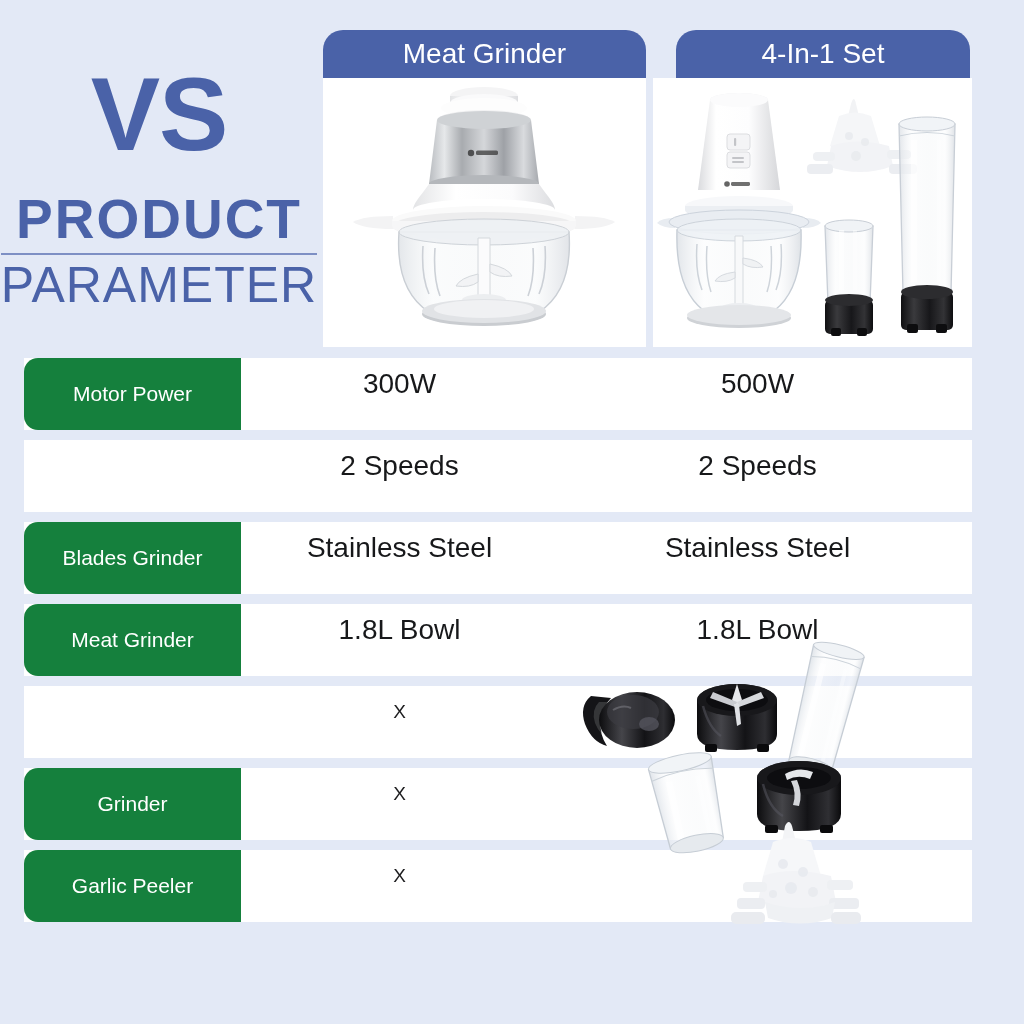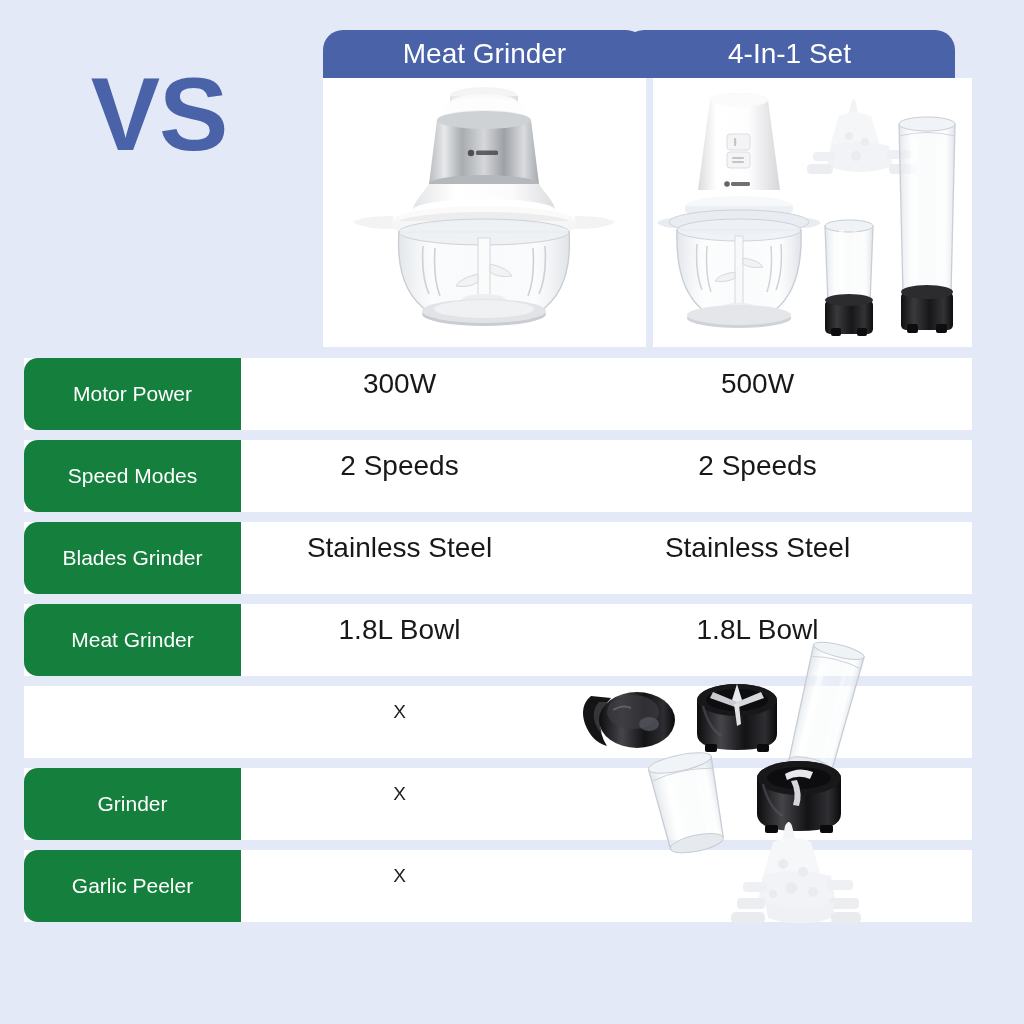--- a/index.html
+++ b/index.html
@@ -60,21 +60,21 @@
     background: #4a62a8;
     border-radius: 20px 20px 0 0;
     color: #ffffff;
     font-size: 28px;
     font-weight: normal;
     display: flex;
     align-items: center;
     justify-content: center;
   }
   .col-head.left  { left: 323px; width: 323px; }
-  .col-head.right { left: 624px; width: 331px; text-align: center; }
+  .col-head.right { left: 676px; width: 294px; text-align: center; }
 
   .img-panel {
     position: absolute;
     top: 78px;
     height: 269px;
     background: #ffffff;
     overflow: hidden;
   }
   .img-panel.left  { left: 323px; width: 323px; }
   .img-panel.right { left: 653px; width: 319px; }
@@ -131,20 +131,25 @@
 
   svg { display: block; overflow: visible; }
 </style>
 </head>
 <body>
 
 <div id="page">
 
   <div class="title-block">
     <div class="vs-word">VS</div>
+    <div class="title-sub">
+      <span class="product-word">PRODUCT</span>
+      <div class="title-rule"></div>
+      <span class="parameter-word">PARAMETER</span>
+    </div>
   </div>
 
   <div class="col-head left">Meat Grinder</div>
   <div class="col-head right">4-In-1 Set</div>
 
   <div class="img-panel left">
     <svg width="323" height="269" viewBox="0 0 323 269">
       <defs>
         <linearGradient id="steel" x1="0" y1="0" x2="1" y2="0">
           <stop offset="0" stop-color="#b9bcc0"></stop>
@@ -320,21 +325,20 @@
 
   <div class="row" style="top:358px">
     <div class="row-strip"></div>
     <div class="row-label">Motor Power</div>
     <div class="cell c1">300W</div>
     <div class="cell c2">500W</div>
   </div>
 
   <div class="row" style="top:440px">
     <div class="row-strip"></div>
-    <div class="row-label">Speed Modes</div>
     <div class="cell c1">2 Speeds</div>
     <div class="cell c2">2 Speeds</div>
   </div>
 
   <div class="row" style="top:522px">
     <div class="row-strip"></div>
     <div class="row-label">Blades Grinder</div>
     <div class="cell c1">Stainless Steel</div>
     <div class="cell c2">Stainless Steel</div>
   </div>

